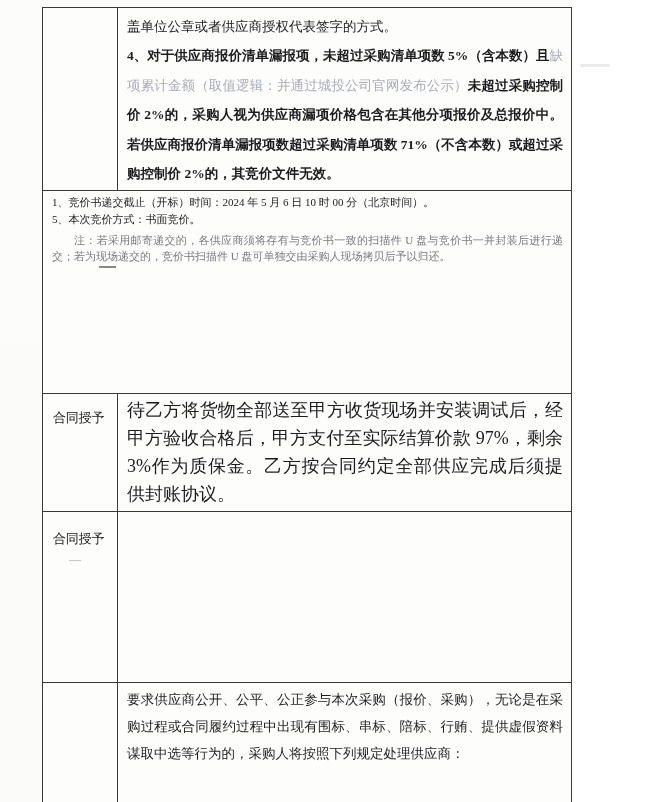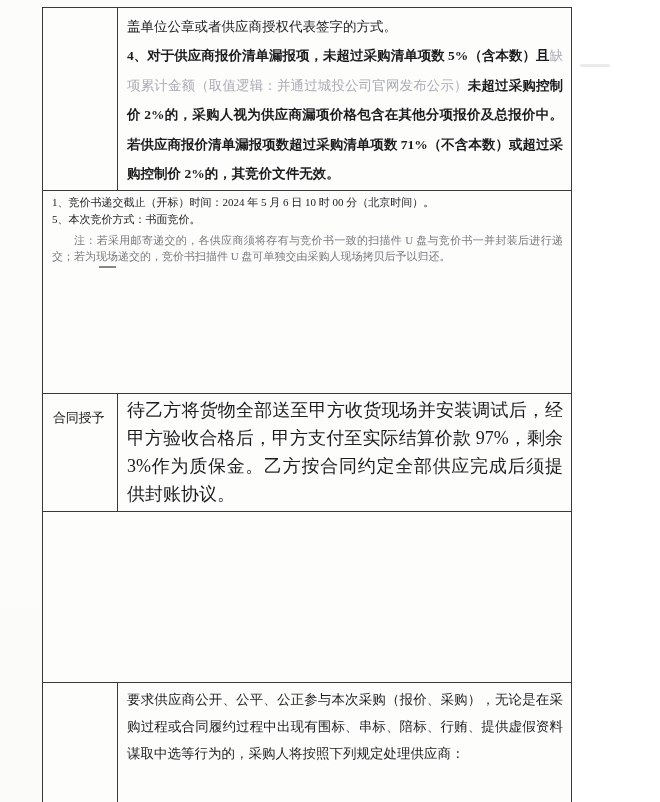--- a/index.html
+++ b/index.html
@@ -118,20 +118,21 @@
           <p class="p-note p-indent p-gap-sm"><span>注：若采用邮寄递交的，各供应商须将存有与竞价书一致的扫描件 U 盘与竞价书一并封装后进行递交；若为现场递交的，竞价书扫描件 U 盘可单独交由采购人现场拷贝后予以归还。</span></p>
         </div>
       </div>
       <div class="row row-2">
         <div class="label-cell"><span>合同授予</span></div>
         <div class="content-cell">
           <p><span>待乙方将货物全部送至甲方收货现场并安装调试后，经甲方验收合格后，甲方支付至实际结算价款 97%，剩余 3%作为质保金。乙方按合同约定全部供应完成后须提供封账协议。</span></p>
         </div>
       </div>
       <div class="row row-3">
+        <div class="label-cell"><span>合同授予</span><span class="label-mark">—</span></div>
       </div>
       <div class="row row-4">
         <div class="label-cell"></div>
         <div class="content-cell">
           <p><span>要求供应商公开、公平、公正参与本次采购（报价、采购），无论是在采购过程或合同履约过程中出现有围标、串标、陪标、行贿、提供虚假资料谋取中选等行为的，采购人将按照下列规定处理供应商：</span></p>
         </div>
       </div>
     </div>
   <div class="artifact-dash dash-1"></div>
   <div class="smudge smudge-1"></div>

